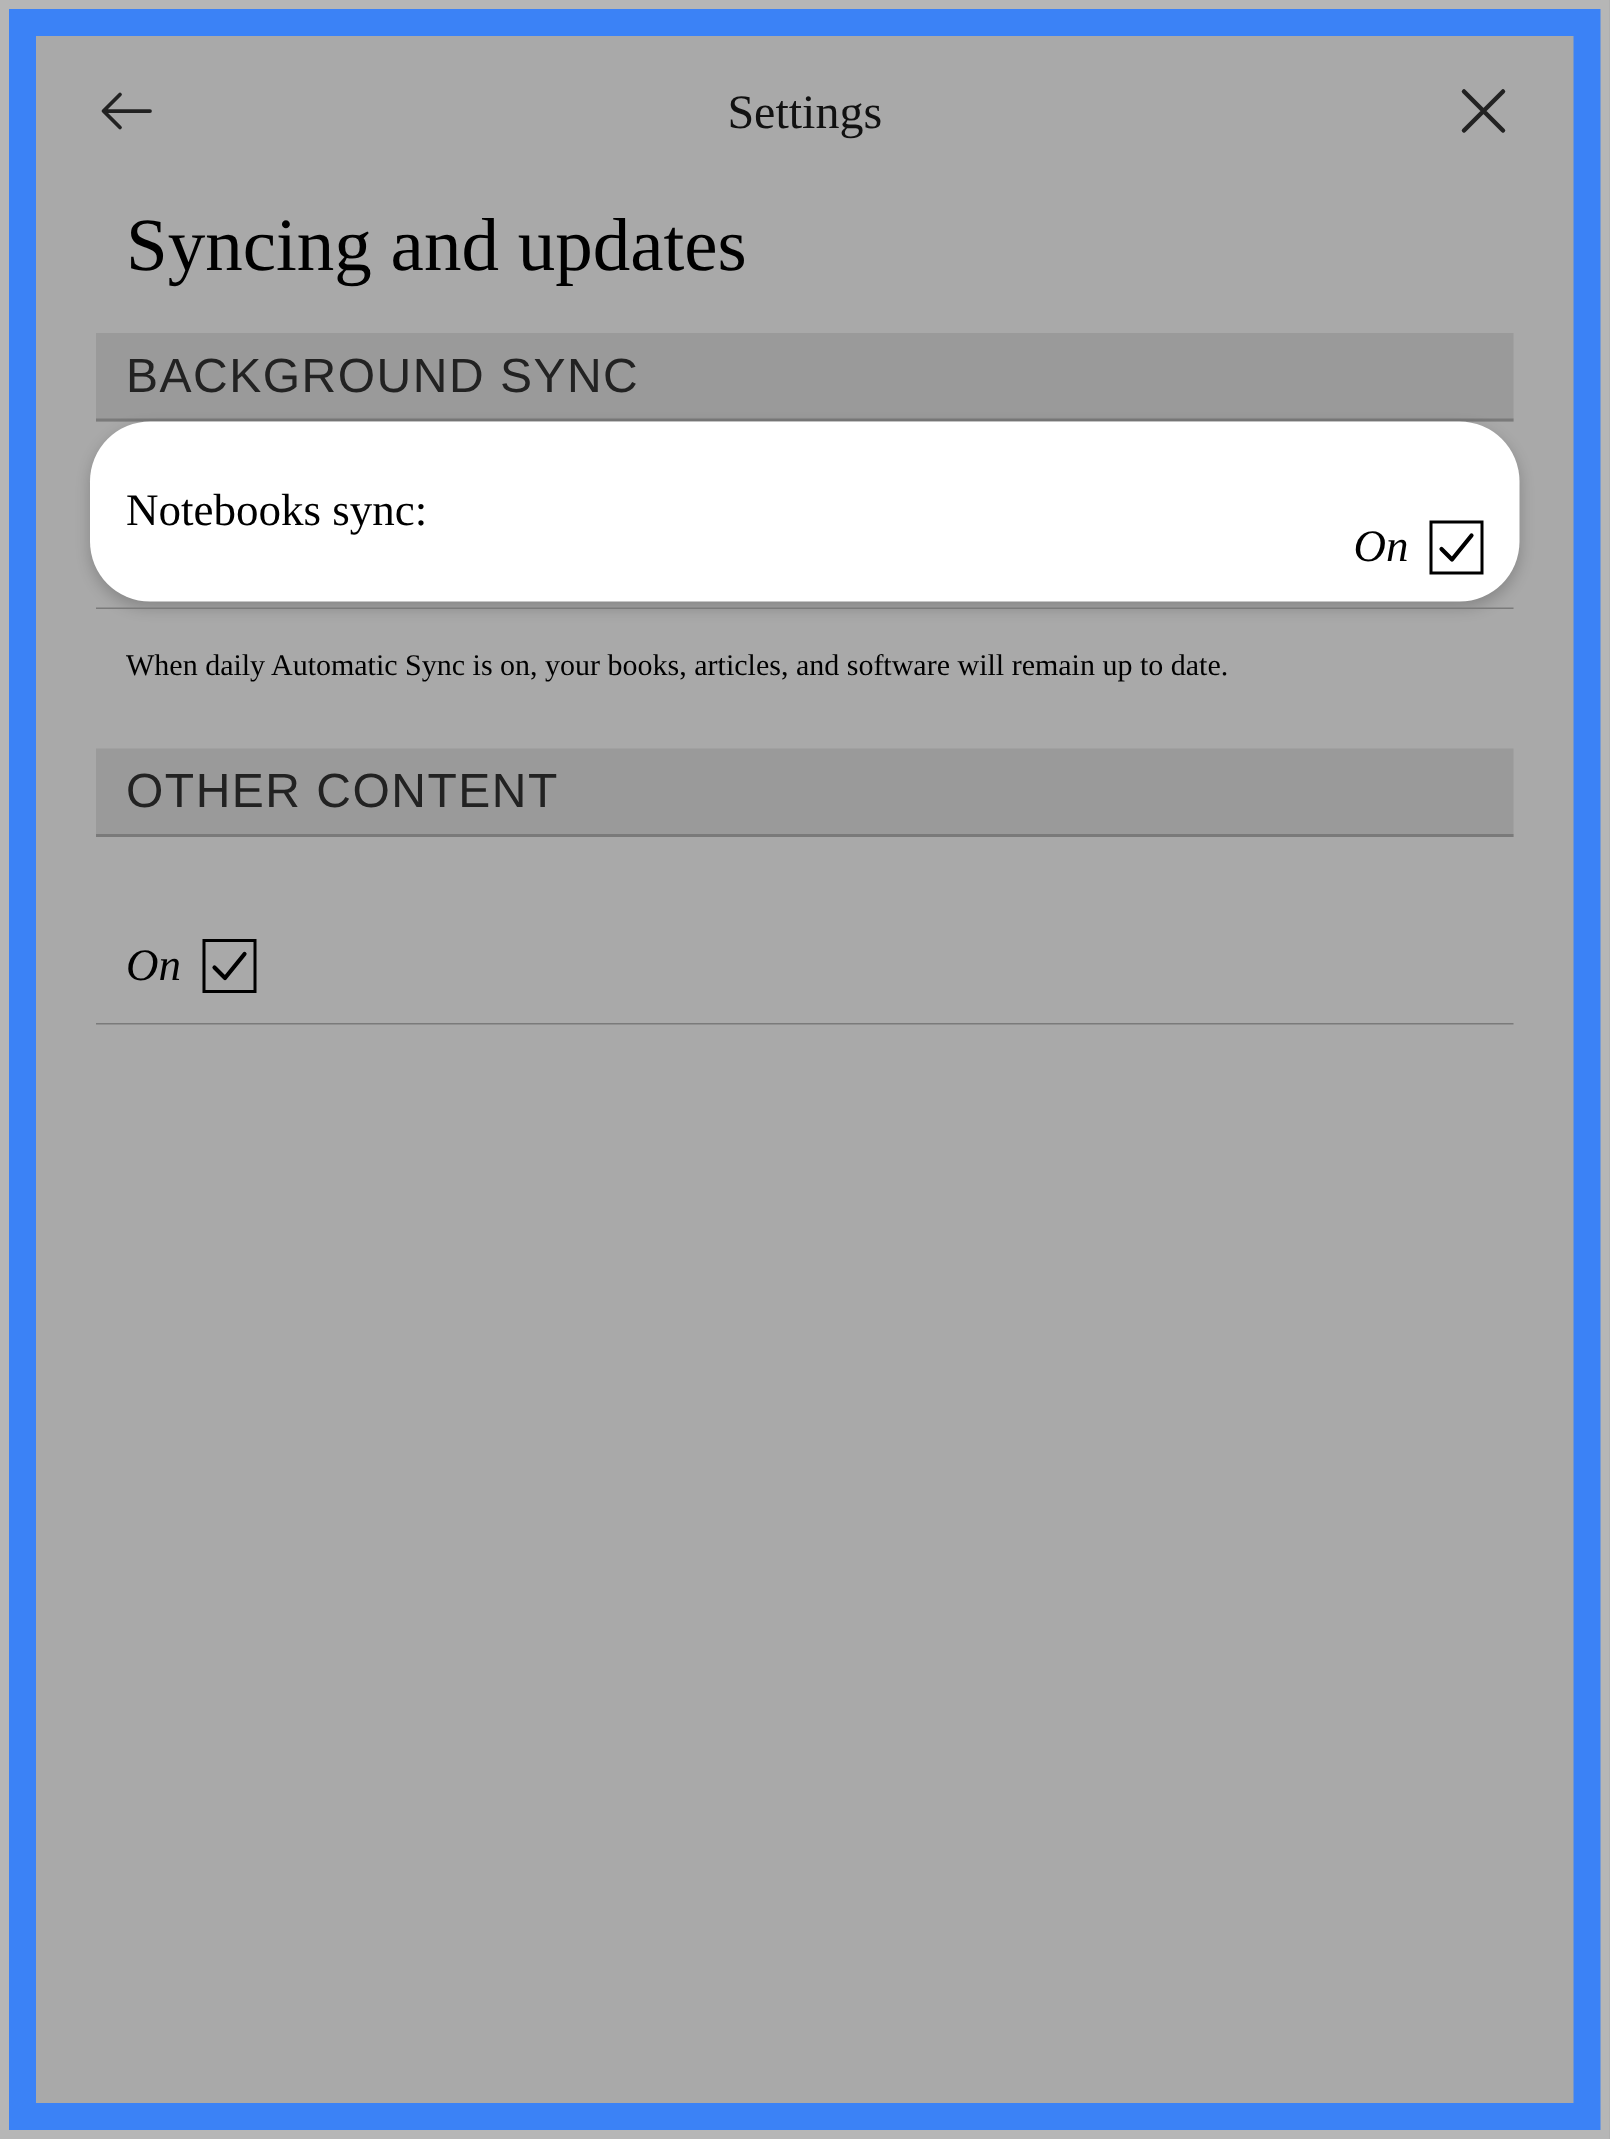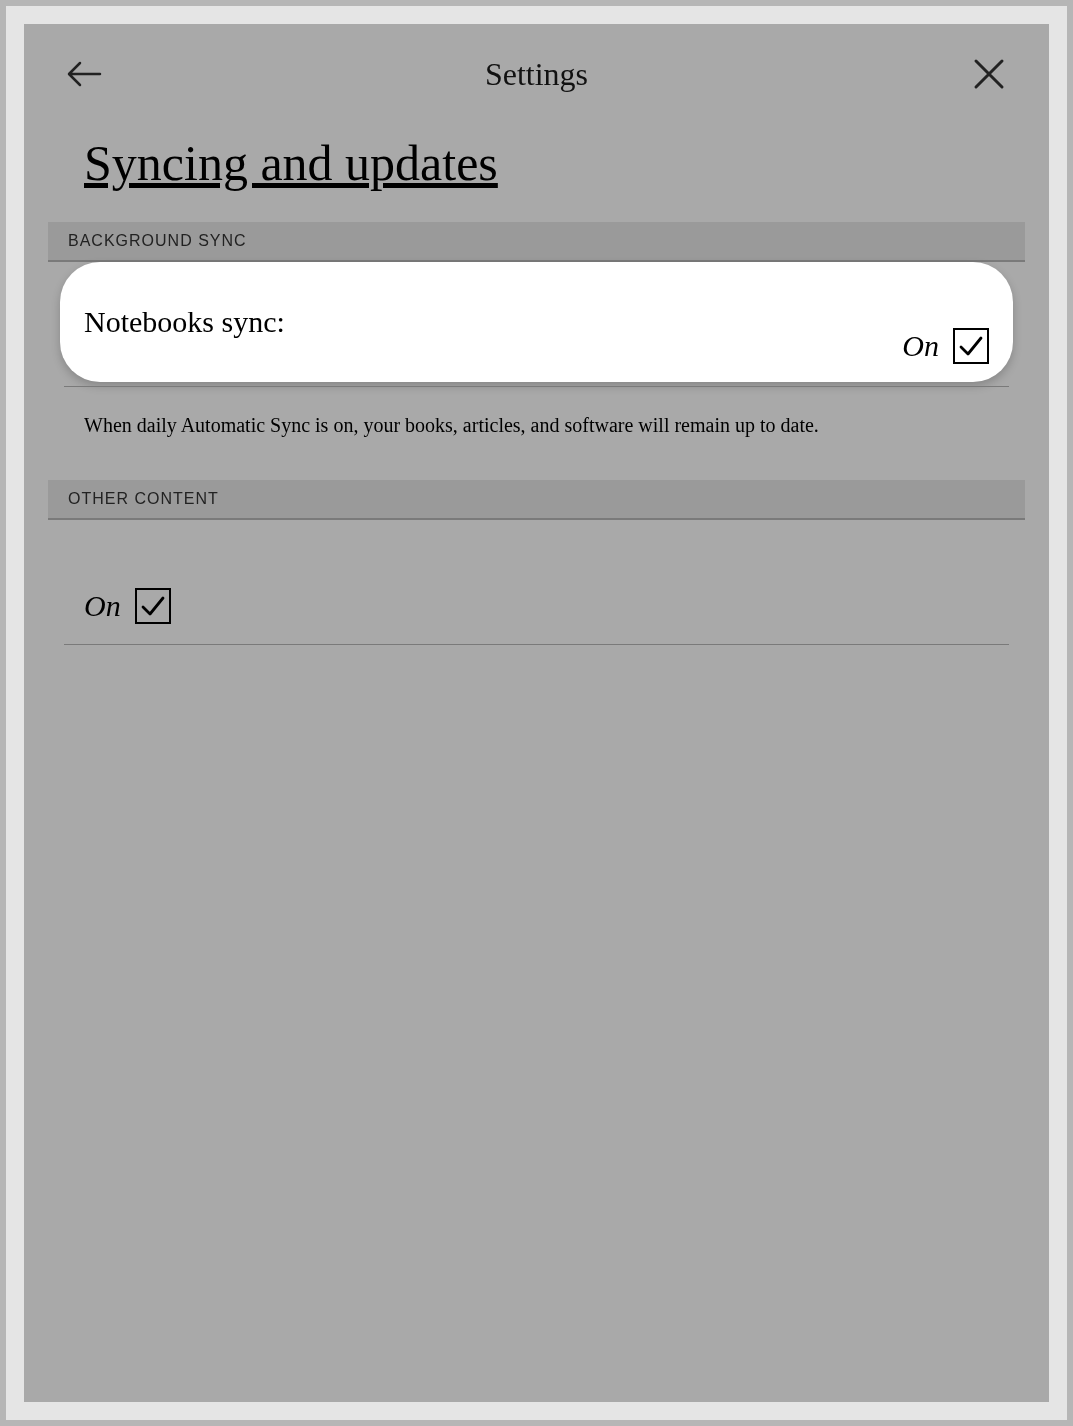--- a/index.html
+++ b/index.html
@@ -10,21 +10,21 @@
     body {
       background: #b6b6b6;
       font-family: Georgia, 'Times New Roman', serif;
       width: 1073px;
       height: 1426px;
       padding: 6px;
     }
     .outer-frame {
       width: 100%;
       height: 100%;
-      background: #e5e5e5;
+      background: #3b82f6;
       padding: 18px;
     }
     .inner-screen {
       width: 100%;
       height: 100%;
       background: #a9a9a9;
       position: relative;
     }
     .header {
       display: flex;
@@ -46,28 +46,27 @@
       align-items: center;
       justify-content: center;
       cursor: pointer;
     }
     .page-title {
       font-size: 50px;
       color: #000;
       padding: 20px 60px 30px 60px;
       font-family: Georgia, serif;
       font-weight: normal;
-      text-decoration: underline;
     }
     .section-header {
       background: #9a9a9a;
       padding: 10px 20px;
-      margin: 0 24px;
+      margin: 0 40px;
       font-family: Arial, Helvetica, sans-serif;
-      font-size: 16px;
+      font-size: 32px;
       letter-spacing: 1px;
       color: #222;
       border-bottom: 2px solid #7a7a7a;
     }
     .setting-row {
       display: flex;
       align-items: center;
       justify-content: space-between;
       padding: 20px 20px;
       margin: 0 40px;

